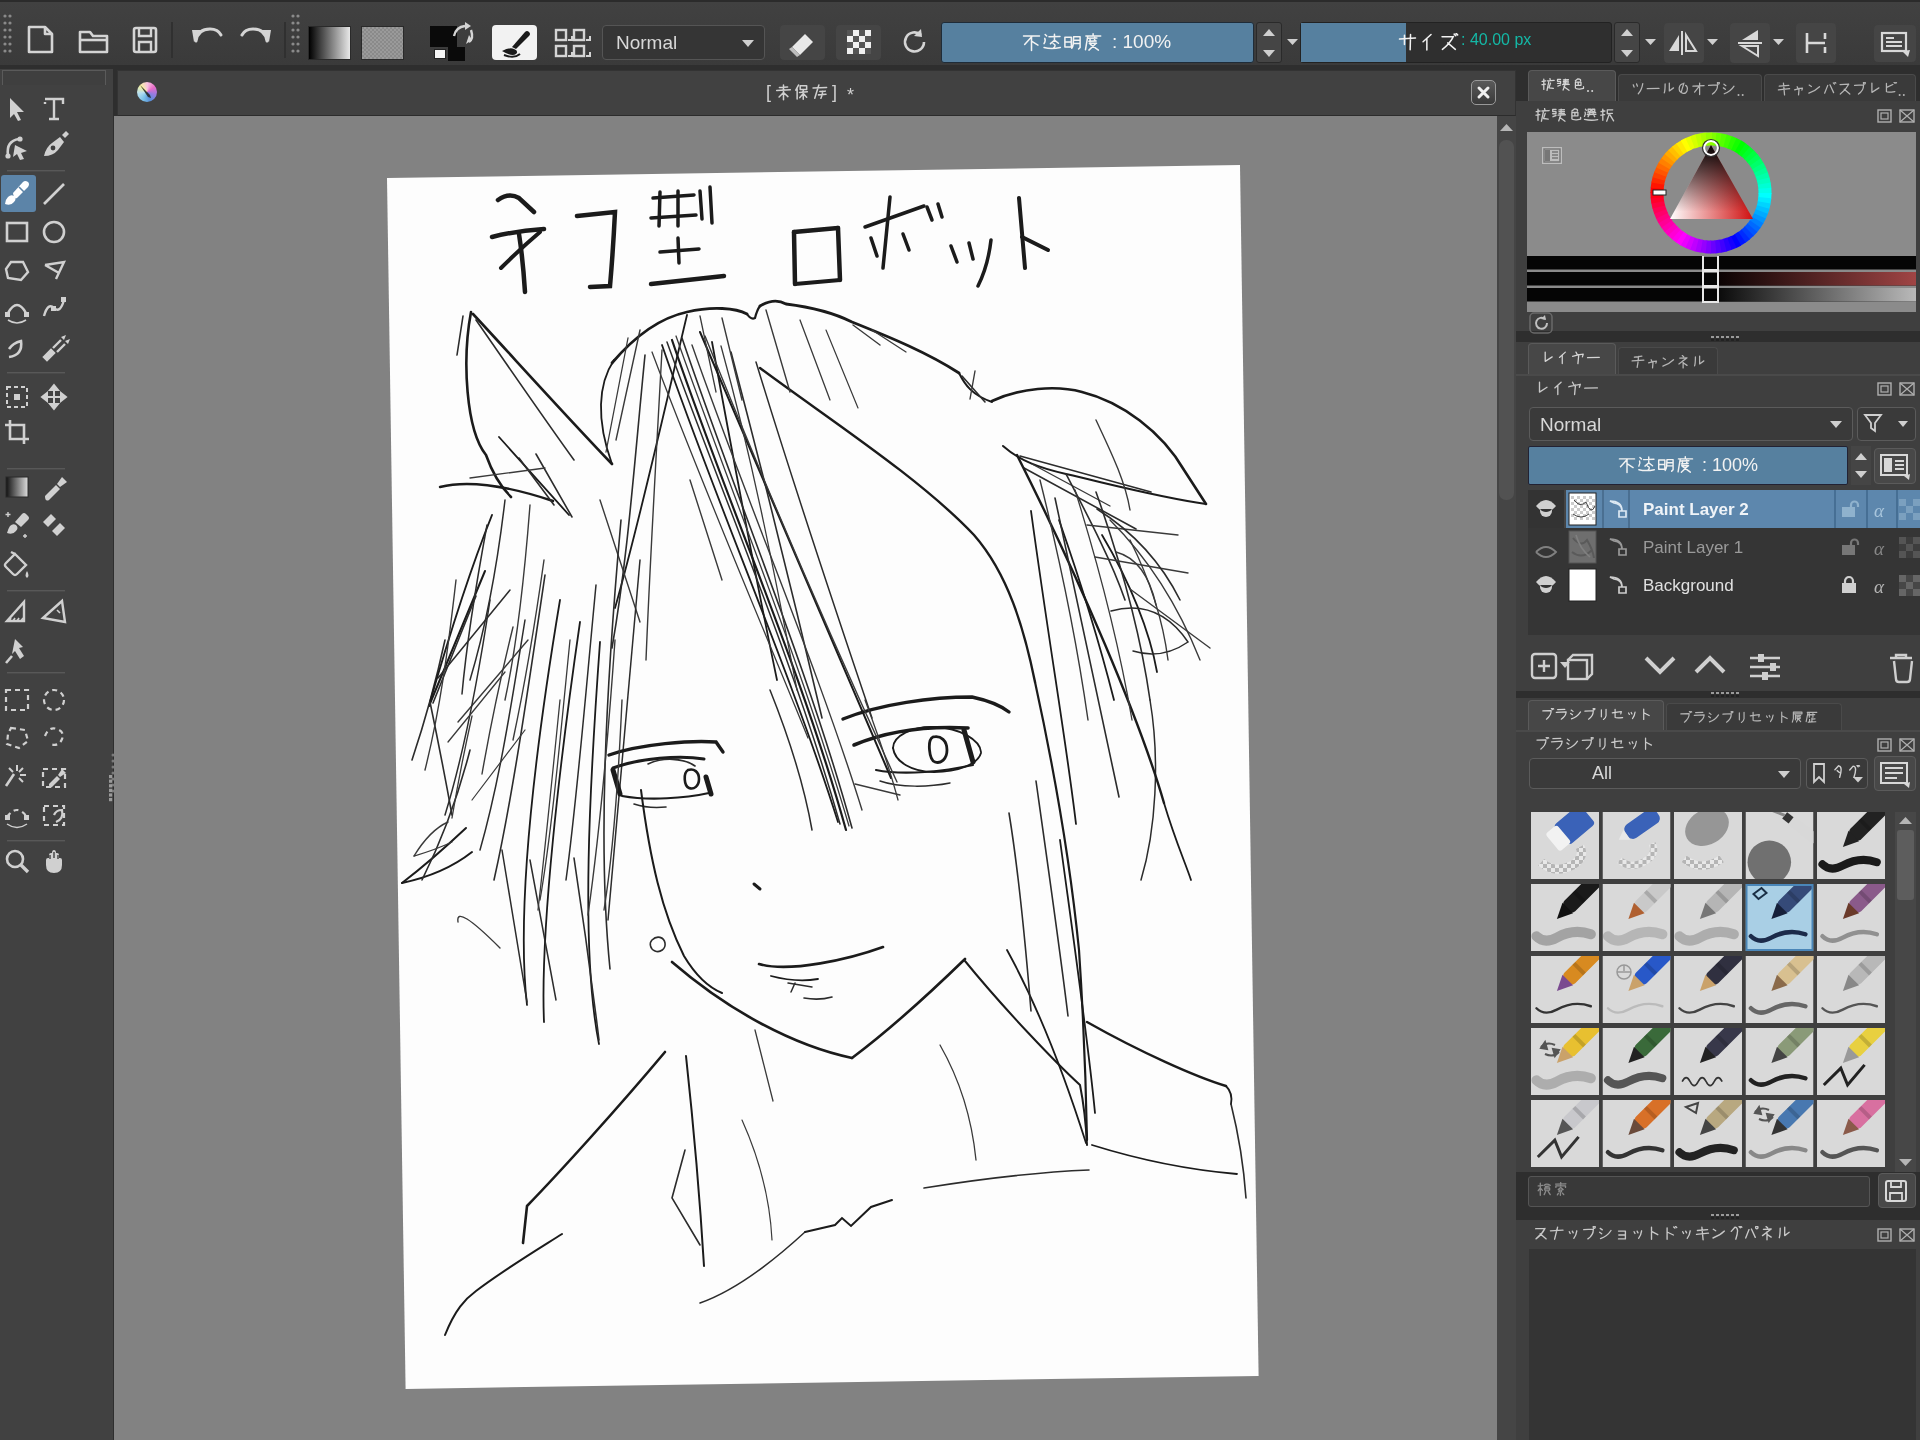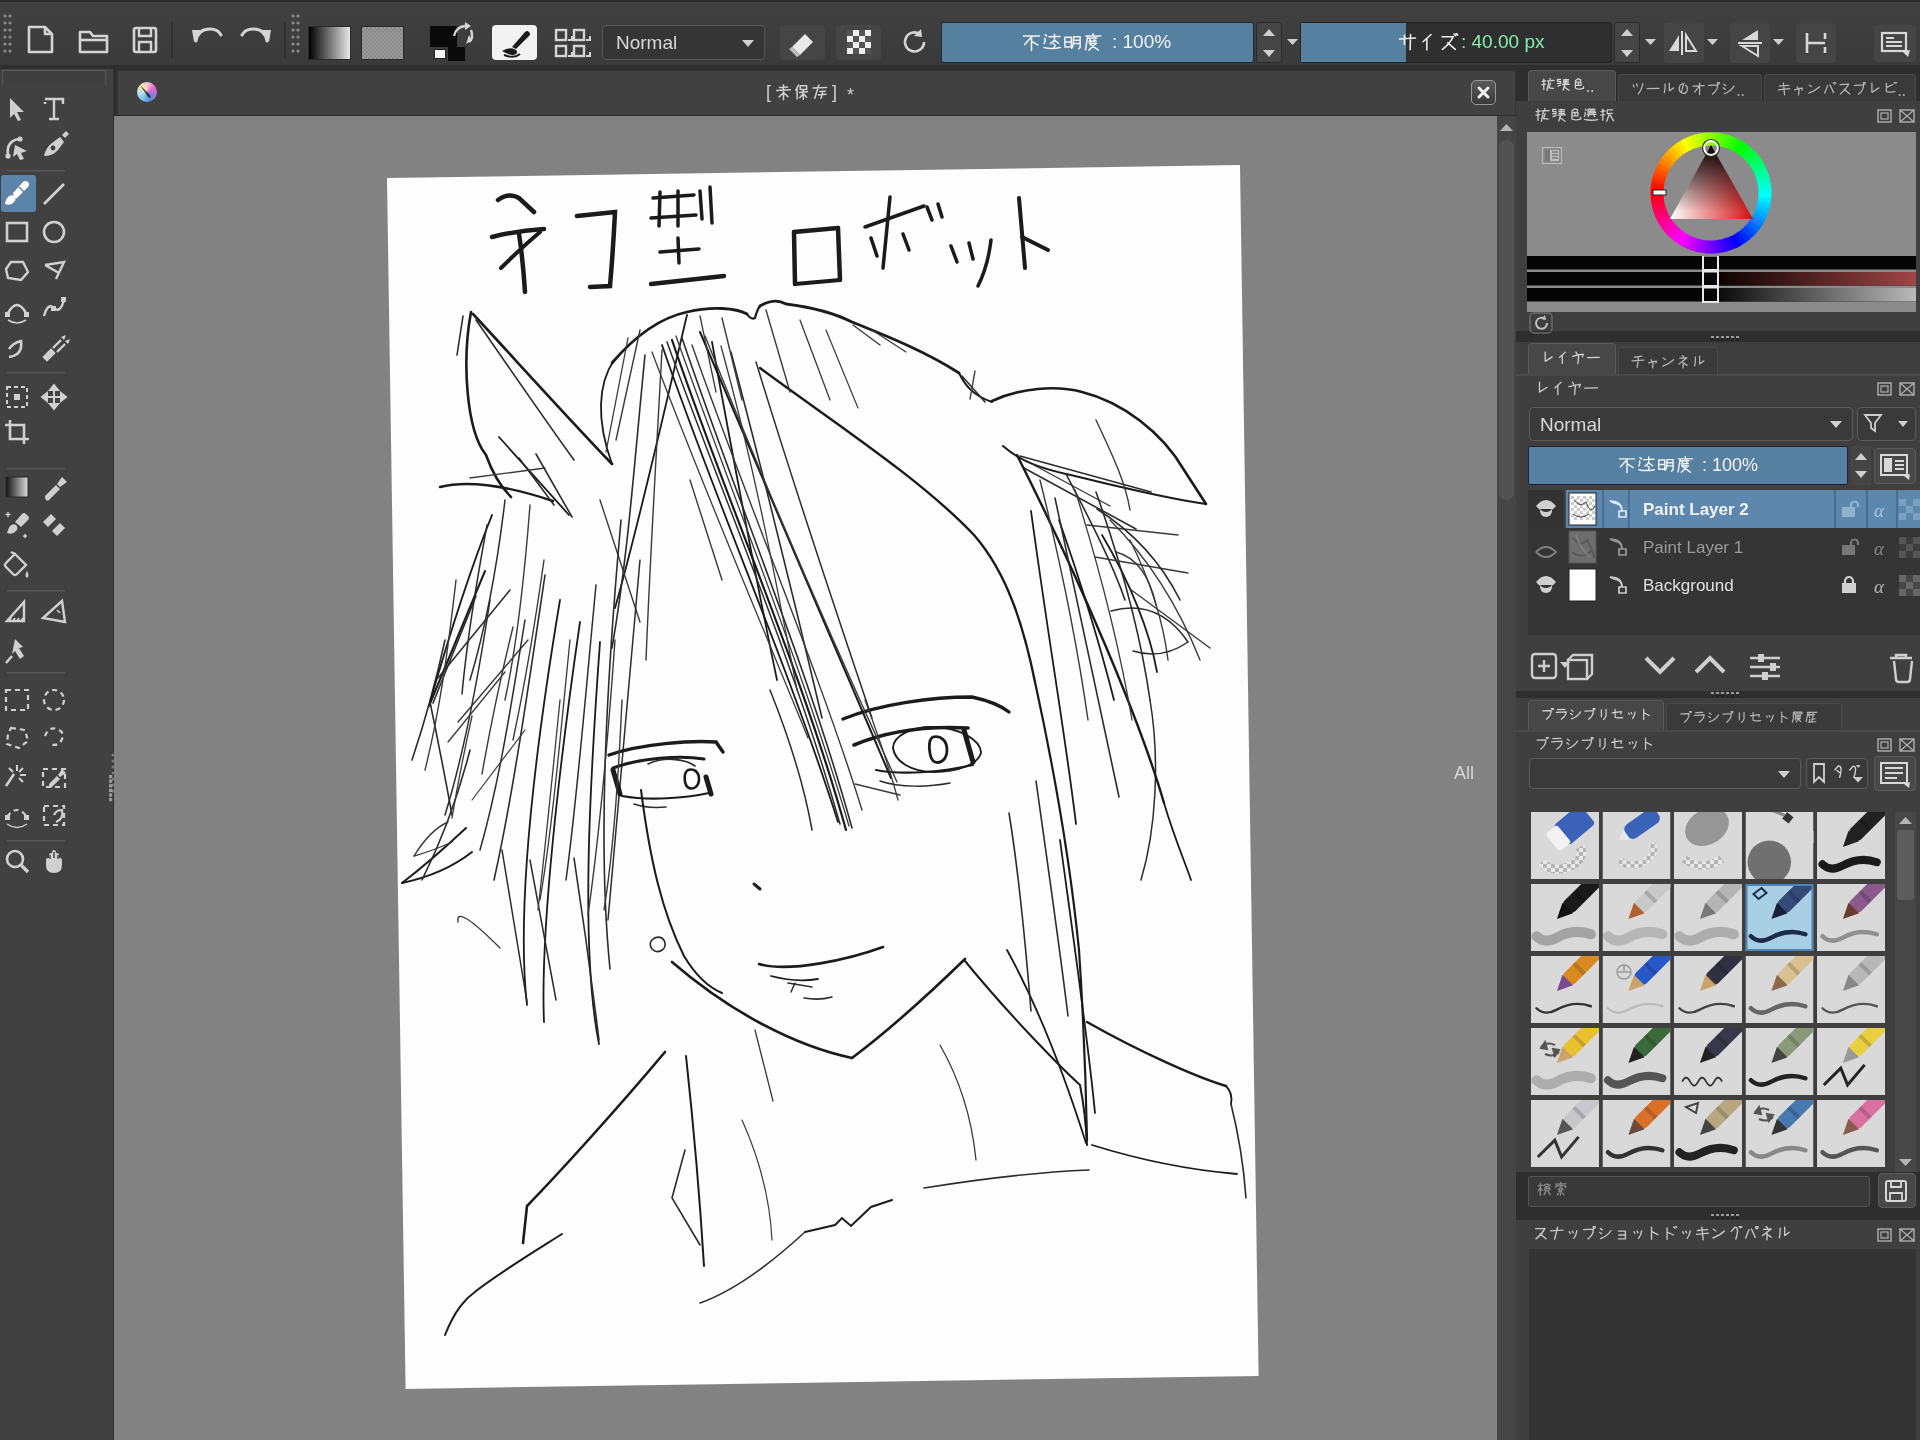--- a/index.html
+++ b/index.html
@@ -113,21 +113,21 @@
     <g transform="translate(0.0,0) scale(0.1900)">
       <path d="M8,32 L92,26 M34,12 L34,60 M66,8 L64,88" fill="none" stroke="#f2f2f2" stroke-width="8" stroke-linecap="round" stroke-linejoin="round"></path>
     </g>
     <g transform="translate(20.5,0) scale(0.1900)">
       <path d="M66,8 L24,46 M44,30 L44,90" fill="none" stroke="#f2f2f2" stroke-width="8" stroke-linecap="round" stroke-linejoin="round"></path>
     </g>
     <g transform="translate(41.0,0) scale(0.1900)">
       <path d="M16,20 L76,18 M76,18 Q58,56 18,86 M46,52 L86,86 M80,6 L88,14 M90,2 L98,10" fill="none" stroke="#f2f2f2" stroke-width="8" stroke-linecap="round" stroke-linejoin="round"></path>
     </g>
   </svg>
-<div class="ab" style="left:1461px;top:31px;color:#86efac;font-size:19px;">: 40.00 px</div>
+<div class="ab" style="left:1461px;top:31px;color:#14b8a6;font-size:16px;">: 40.00 px</div>
 <div class="ab" style="left:1614px;top:22px;width:26px;height:41px;background:#454545;border:1px solid #2a2a2a;border-radius:3px;"></div>
 <svg class="ab" style="left:1616px;top:26px" width="22" height="34">
     <path d="M5,10 l6,-7 6,7 z" fill="#cfcfcf"></path>
     <path d="M5,24 l6,7 6,-7 z" fill="#cfcfcf"></path>
   </svg>
 <svg class="ab" style="left:1644px;top:38px" width="14" height="9">
     <path d="M1,1 l5.5,6 5.5,-6 z" fill="#cfcfcf"></path>
   </svg>
 <div class="ab" style="left:1664px;top:23px;width:40px;height:40px;background:#454545;border-radius:4px;"></div>
 <svg class="ab" style="left:1664px;top:23px" width="40" height="40">
@@ -1102,21 +1102,21 @@
       <path d="M34,8 L34,88 M34,36 L76,58" fill="none" stroke="#c8c8c8" stroke-width="9" stroke-linecap="round" stroke-linejoin="round"></path>
     </g>
   </svg>
 <svg class="ab" style="left:1877px;top:737px" width="40" height="16">
     <rect x="1" y="2" width="13" height="12" fill="none" stroke="#b0b0b0" stroke-width="1.4"></rect>
     <rect x="4" y="5" width="7" height="6" fill="none" stroke="#b0b0b0" stroke-width="1.2"></rect>
     <rect x="23" y="2" width="14" height="12" fill="none" stroke="#b0b0b0" stroke-width="1.4"></rect>
     <path d="M23,2 L37,14 M37,2 L23,14" stroke="#b0b0b0" stroke-width="1.2"></path>
   </svg>
 <div class="ab" style="left:1529px;top:758px;width:272px;height:31px;background:#3a3a3a;border:1px solid #5b5b5b;border-radius:4px;"></div>
-<div class="ab" style="left:1454px;top:763px;color:#d8d8d8;font-size:18px;">All</div>
+<div class="ab" style="left:1592px;top:763px;color:#d8d8d8;font-size:18px;">All</div>
 <svg class="ab" style="left:1776px;top:769px" width="16" height="10">
     <path d="M2,2 l6,7 6,-7 z" fill="#cfcfcf"></path>
   </svg>
 <div class="ab" style="left:1806px;top:758px;width:62px;height:31px;background:#3a3a3a;border:1px solid #5b5b5b;border-radius:4px;"></div>
 <svg class="ab" style="left:1810px;top:762px" width="18" height="22">
     <path d="M4,2 h10 v18 l-5,-5 -5,5 z" fill="none" stroke="#cfcfcf" stroke-width="1.8"></path>
   </svg>
 <svg class="ab " style="left:1831px;top:765px" width="34" height="17" viewBox="0 0 34 17">
     <g transform="translate(0.0,0) scale(0.1400)">
       <path d="M54,6 L28,34 M54,6 Q86,8 62,88 M44,40 L60,54" fill="none" stroke="#d0d0d0" stroke-width="10" stroke-linecap="round" stroke-linejoin="round"></path>

